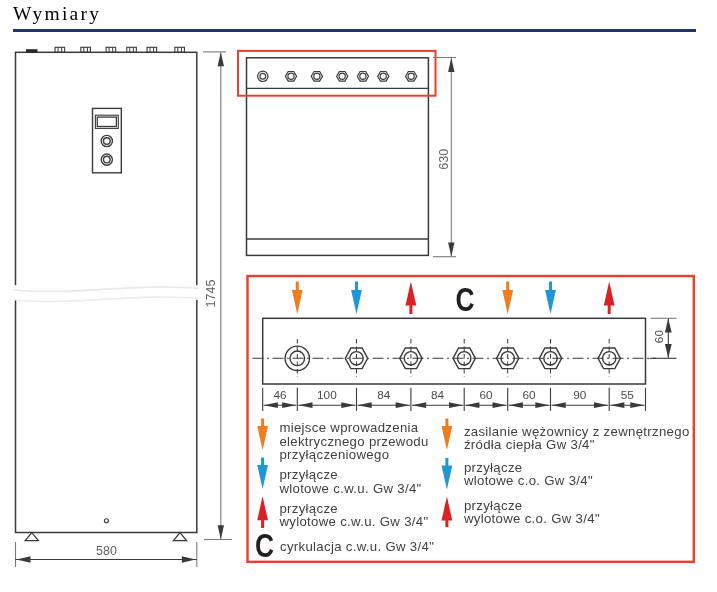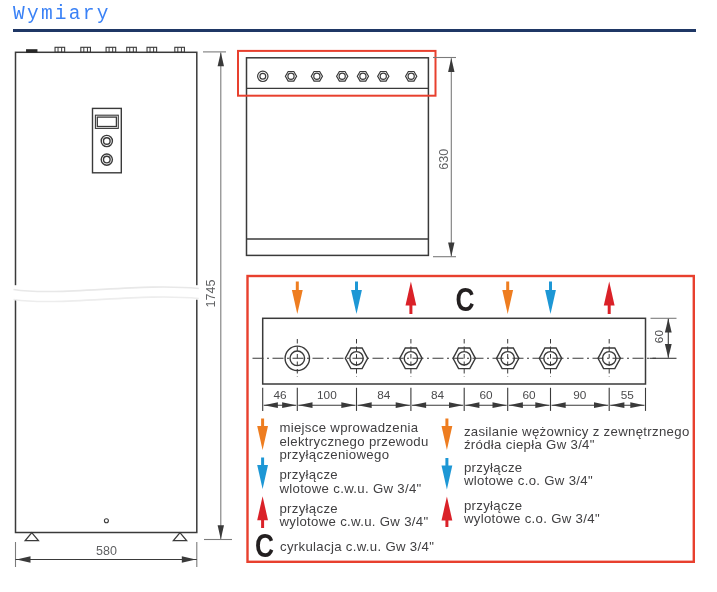--- a/index.html
+++ b/index.html
@@ -1,17 +1,17 @@
 <!DOCTYPE html>
 <html><head>
 <meta charset="utf-8">
 <style>
 html,body{margin:0;padding:0;background:#ffffff;width:717px;height:592px;overflow:hidden;}
 *{box-sizing:border-box;}
-.title{position:absolute;left:13px;top:3.7px;line-height:20px;font-family:Liberation Mono, monospace;font-size:19.5px;font-weight:400;color:#3b82f6;letter-spacing:2.25px;}
+.title{position:absolute;left:13px;top:3.7px;line-height:20px;font-family:Liberation Serif, serif;font-size:19.5px;font-weight:400;color:#000000;letter-spacing:2.25px;}
 .rule{position:absolute;left:13px;top:29.3px;width:683px;height:3px;background:#1f3765;}
 svg{position:absolute;left:0;top:0;}
 text{font-family:"Liberation Sans",sans-serif;}
 </style>
 </head>
 <body>
 <div class="title">Wymiary</div>
 <div class="rule"></div>
 <svg width="717" height="592" viewBox="0 0 717 592">
 <rect x="15.5" y="52.3" width="181.3" height="480.2" fill="none" stroke="#3a3a3a" stroke-width="1.5"></rect>

